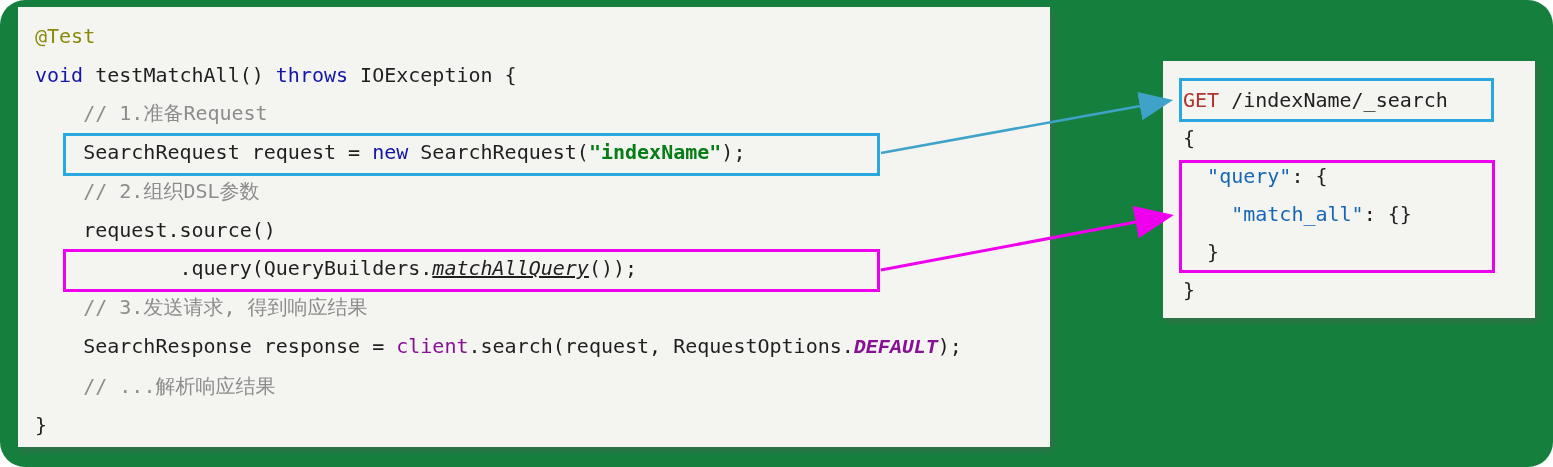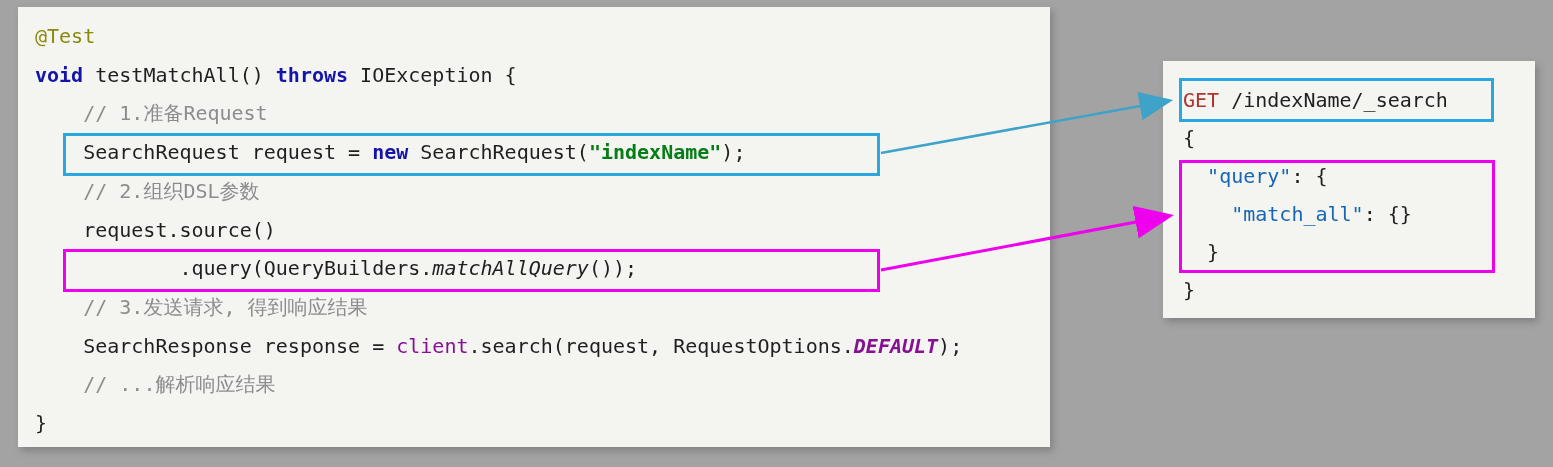--- a/index.html
+++ b/index.html
@@ -1,49 +1,50 @@
 <!DOCTYPE html>
 <html><head>
 <meta charset="utf-8">
 <style>
   * { margin: 0; padding: 0; box-sizing: border-box; }
   body { background: #ffffff; }
   .canvas {
     position: relative;
     width: 1553px;
     height: 467px;
-    background: #a3a3a3;
+    background: #15803d;
     overflow: hidden;
     font-family: "DejaVu Sans Mono", "Liberation Mono", monospace;
+    border-radius: 25px;
   }
   .panel {
     position: absolute;
     background: #f4f5f1;
     box-shadow: 3px 4px 7px rgba(90, 90, 90, 0.45);
   }
   .java-panel { left: 18px; top: 7px; width: 1032px; height: 440px; }
   .dsl-panel  { left: 1163px; top: 61px; width: 372px; height: 257px; }
 
   .code {
     white-space: pre;
     font-size: 20px;
     color: #1f1f1f;
   }
   .java-code { padding: 10px 0 0 17px; line-height: 38.7px; }
   .dsl-code  { padding: 20px 0 0 20px; line-height: 38px; }
 
   .code-line { white-space: pre; }
 
   .seg-plain      { color: #1f1f1f; }
-  .seg-keyword    { color: #1414a8; font-weight: bold; }
+  .seg-keyword    { color: #1414a8; font-weight: normal; }
   .seg-annotation { color: #8a8a0a; }
   .seg-string     { color: #067d17; font-weight: bold; }
   .seg-field      { color: #871094; font-weight: normal; }
-  .seg-constant   { color: #871094; font-weight: bold; font-style: italic; }
-  .seg-italic     { font-style: italic; }
+  .seg-constant   { color: #871094; font-weight: bold; font-style: italic; font-family: Liberation Mono, monospace; }
+  .seg-italic     { font-style: italic; text-decoration: underline; }
   .seg-comment    { color: #8c8c8c; }
   .seg-httpmethod { color: #b0332e; margin-top: 38px; }
   .seg-jsonkey    { color: #1766b5; }
 
   .hl-box {
     position: absolute;
     border: 3px solid transparent;
     pointer-events: none;
   }
   .hl-blue    { border-color: #29a8e0; }

